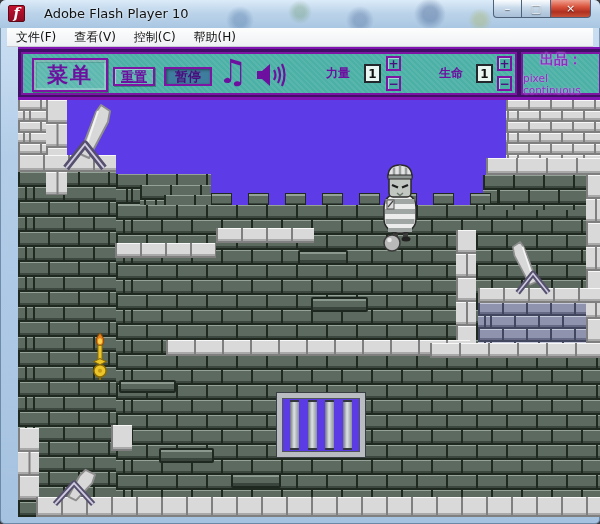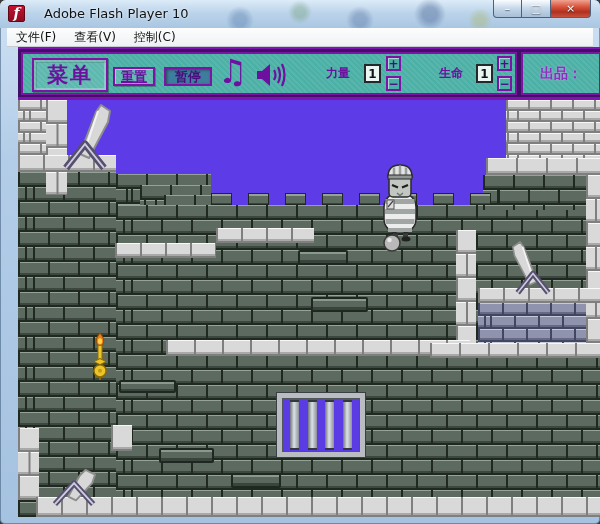--- a/index.html
+++ b/index.html
@@ -101,20 +101,21 @@
       <div class="wbtn min">–</div>
       <div class="wbtn max">□</div>
       <div class="wbtn close">×</div>
     </div>
   </div>
 
   <div class="menubar">
     <span class="menu-item">文件(F)</span>
     <span class="menu-item">查看(V)</span>
     <span class="menu-item">控制(C)</span>
+    <span class="menu-item">帮助(H)</span>
   </div>
 
   <div class="stage">
 
     <div class="hud">
       <div class="teal-box hud-main">
         <div class="gbtn btn-menu">菜单</div>
         <div class="gbtn btn-small btn-reset">重置</div>
         <div class="gbtn btn-small btn-pause">暂停</div>
         <div class="music-note">♫</div>
@@ -129,20 +130,21 @@
         <span class="stat-value" style="left:341px;">1</span>
         <span class="stepper" style="left:363px;top:2px;">+</span>
         <span class="stepper" style="left:363px;top:22px;">−</span>
         <span class="stat-label" style="left:416px;">生命</span>
         <span class="stat-value" style="left:453px;">1</span>
         <span class="stepper" style="left:474px;top:2px;">+</span>
         <span class="stepper" style="left:474px;top:22px;">−</span>
       </div>
       <div class="teal-box hud-credits">
         <span class="credits-title">出品：</span>
+        <span class="credits-name">pixel continuous</span>
       </div>
     </div>
 
     <div class="scene">
 
       <div class="bricks" style="left:0;top:72px;width:98px;height:345px;"></div>
       <div class="bricks" style="left:98px;top:74px;width:95px;height:35px;"></div>
       <div class="bricks" style="left:122px;top:85px;width:71px;height:24px;"></div>
       <div class="bricks" style="left:146px;top:95px;width:47px;height:14px;"></div>
       <div class="bricks" style="left:98px;top:105px;width:488px;height:312px;"></div>

